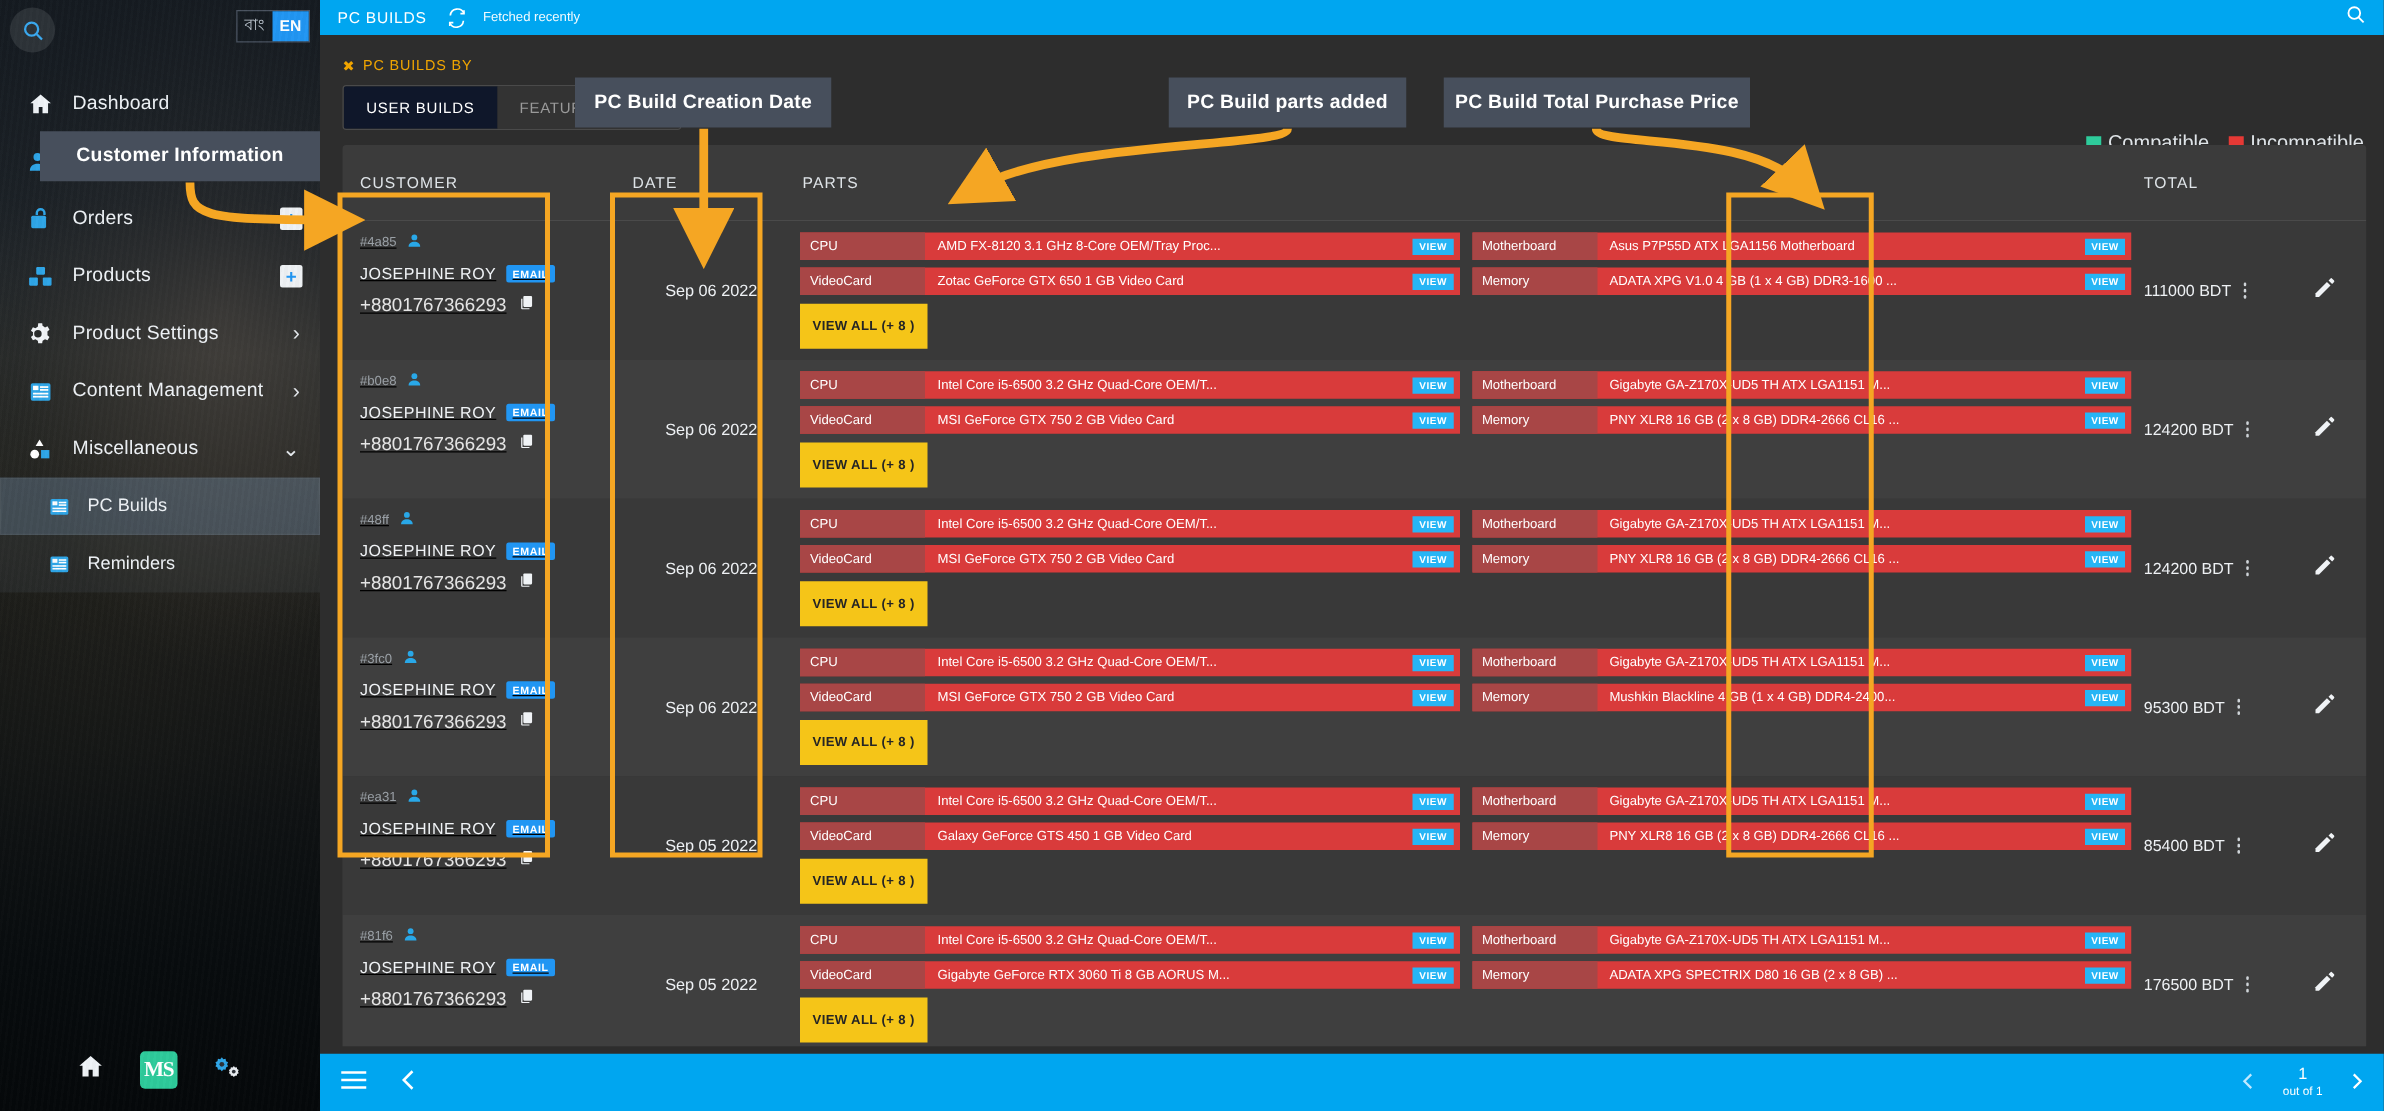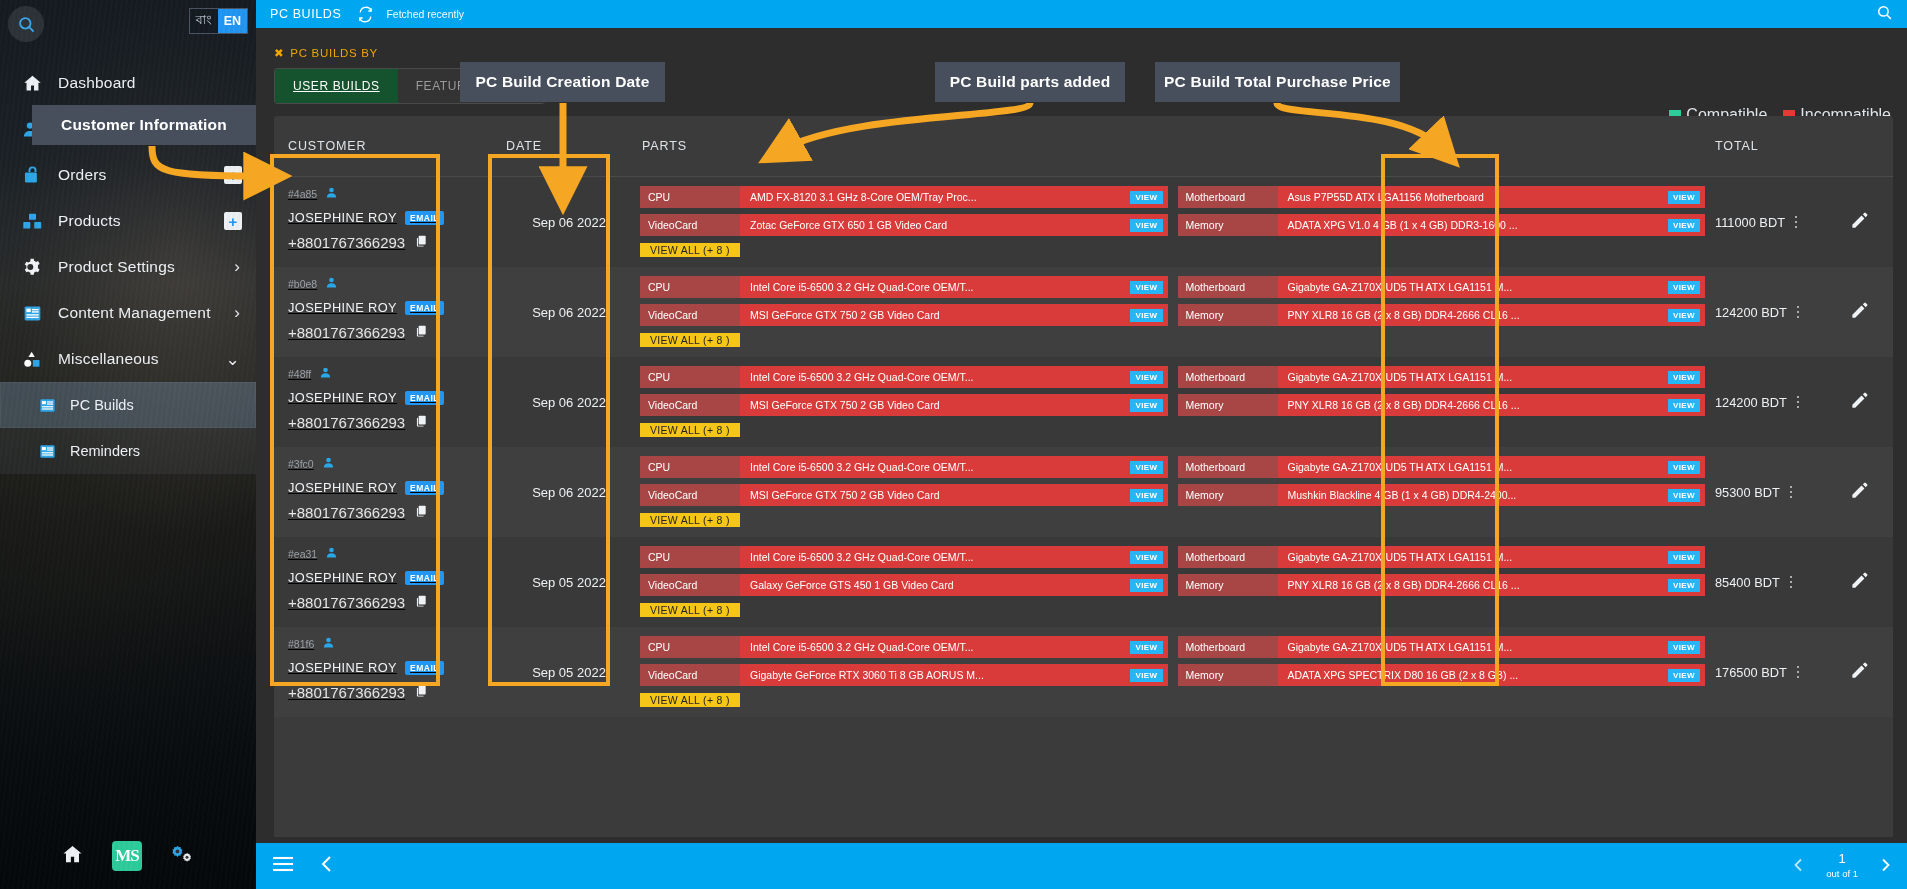--- a/index.html
+++ b/index.html
@@ -69,21 +69,21 @@
   .topbar .refresh{ margin-left:16px; display:flex; align-items:center; }
   .topbar .fetched{ margin-left:12px; font-size:10.5px; opacity:.95; }
   .topbar .srch{ margin-left:auto; }
 
   .content{ position:absolute; top:28px; left:0; right:0; bottom:46px; background:#2d2d2d; }
 
   .filter-row{ padding:18px 0 0 18px; }
   .filter-title{ color:#f0a500; font-size:11.5px; letter-spacing:.7px; display:flex; align-items:center; gap:6px; }
   .toggle{ margin-top:8px; display:inline-flex; border:1px solid #4a4a4a; border-radius:3px; overflow:hidden; }
   .toggle div{ padding:10px 18px; font-size:12px; letter-spacing:.6px; color:#9a9a9a; background:#333; }
-  .toggle div.on{ background:#14532d; color:#fff;text-decoration:underline; }
+  .toggle div.on{ background:#0f172a; color:#fff; }
 
   .table{ position:absolute; left:18px; right:14px; top:88px; bottom:6px; background:#3b3b3b;
           border-radius:3px 3px 0 0; overflow:hidden; }
   .thead{ height:61px; display:flex; align-items:center; color:#dfe4e8; font-size:12.5px; letter-spacing:.9px;
           border-bottom:1px solid #4a4a4a; }
   .c-cust{ width:184px; padding-left:14px; flex:0 0 184px; }
   .c-gap{ flex:0 0 48px; }
   .c-date{ flex:0 0 126px; }
   .c-parts{ flex:1 1 auto; padding-left:10px;}
   .c-total{ flex:0 0 110px; }
@@ -107,21 +107,21 @@
   .parts-grid{ display:flex; gap:10px; }
   .parts-col{ flex:1 1 0; display:flex; flex-direction:column; gap:6px; }
   .part{ display:flex; align-items:center; height:22px; background:#d93b3b; }
   .part .ptype{ flex:0 0 100px; height:22px; background:#a84646; color:#fff; font-size:10.5px;
                 display:flex; align-items:center; padding-left:8px; }
   .part .pname{ flex:1 1 auto; color:#fff; font-size:10.5px; padding-left:10px; overflow:hidden;
                 white-space:nowrap; text-overflow:ellipsis; }
   .part .pview{ flex:0 0 auto; margin-right:5px; background:#27b5f5; color:#fff; font-size:8px;
                 font-weight:bold; letter-spacing:.4px; padding:2px 5px; }
   .viewall{ margin-top:7px; display:inline-block; background:#f5c518; color:#252525; font-size:10.5px;
-            font-weight:normal; padding:1px 10px; letter-spacing:.3px; }
+            font-weight:bold; padding:12px 10px; letter-spacing:.3px; }
 
   .total-cell{ flex:0 0 110px; display:flex; align-items:center; gap:10px; color:#eef1f4; font-size:12.8px; }
   .kebab{ display:flex; flex-direction:column; gap:2.5px; }
   .kebab i{ width:2.5px; height:2.5px; background:#cfd4d8; border-radius:50%; display:block; }
   .act-cell{ flex:0 0 68px; display:flex; align-items:center; justify-content:center; }
 
   .legend{ position:absolute; right:16px; top:78px; display:flex; gap:16px; align-items:center; font-size:16px; color:#dfe4e8;padding-left:44px; }
   .legend span.sw{ width:12px; height:12px; display:inline-block; margin-right:5px; vertical-align:-2px; }
 
   .bottombar{ position:absolute; left:0; bottom:0; width:1651px; height:46px; background:#00a6f0;

